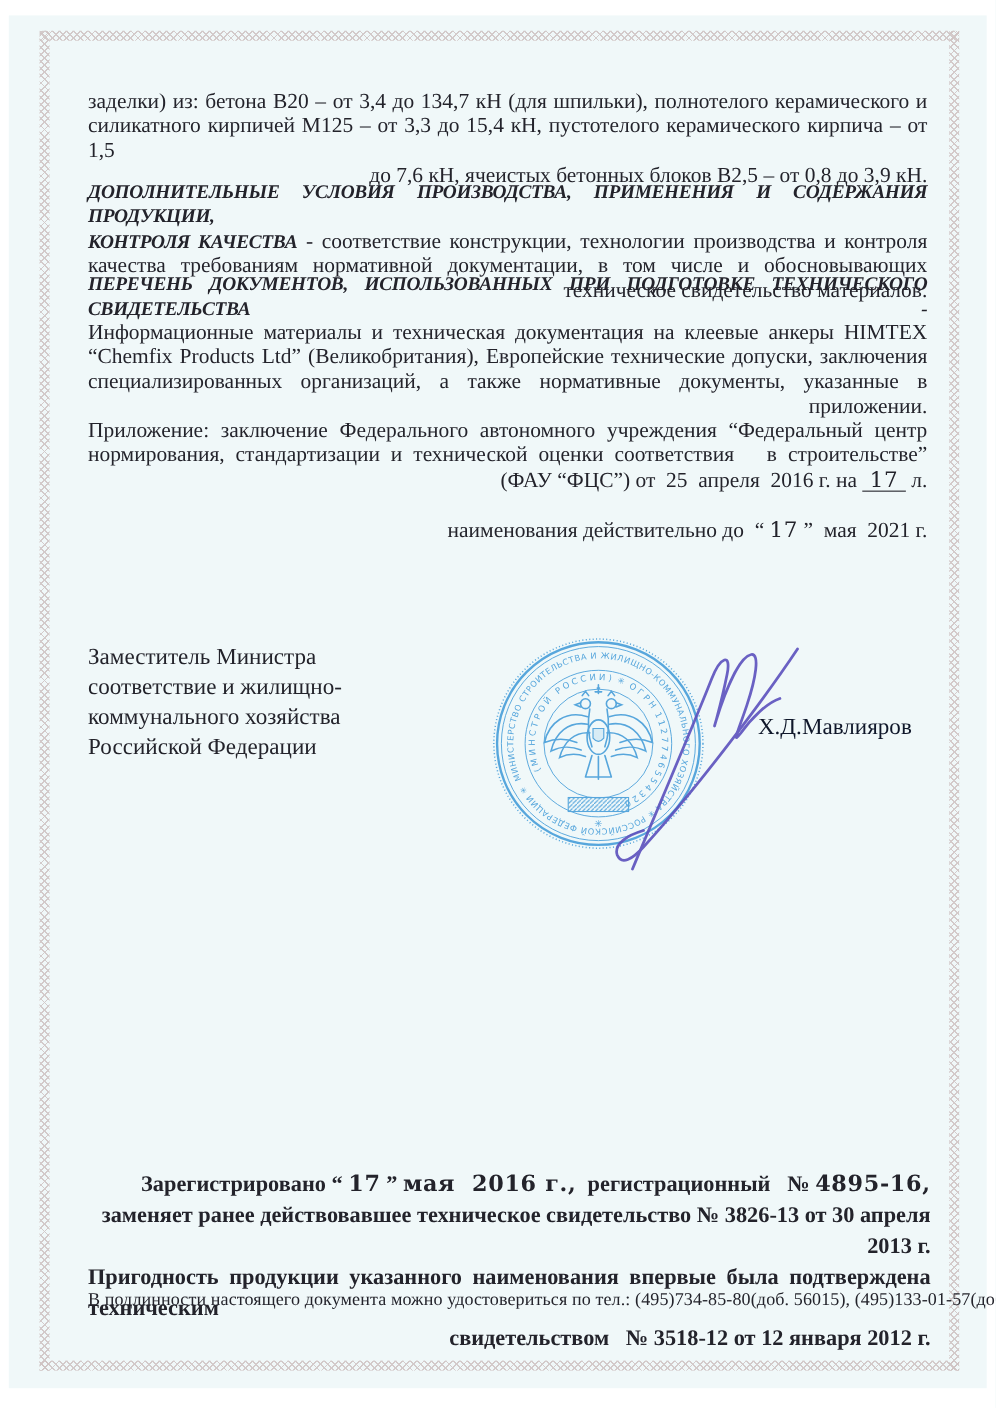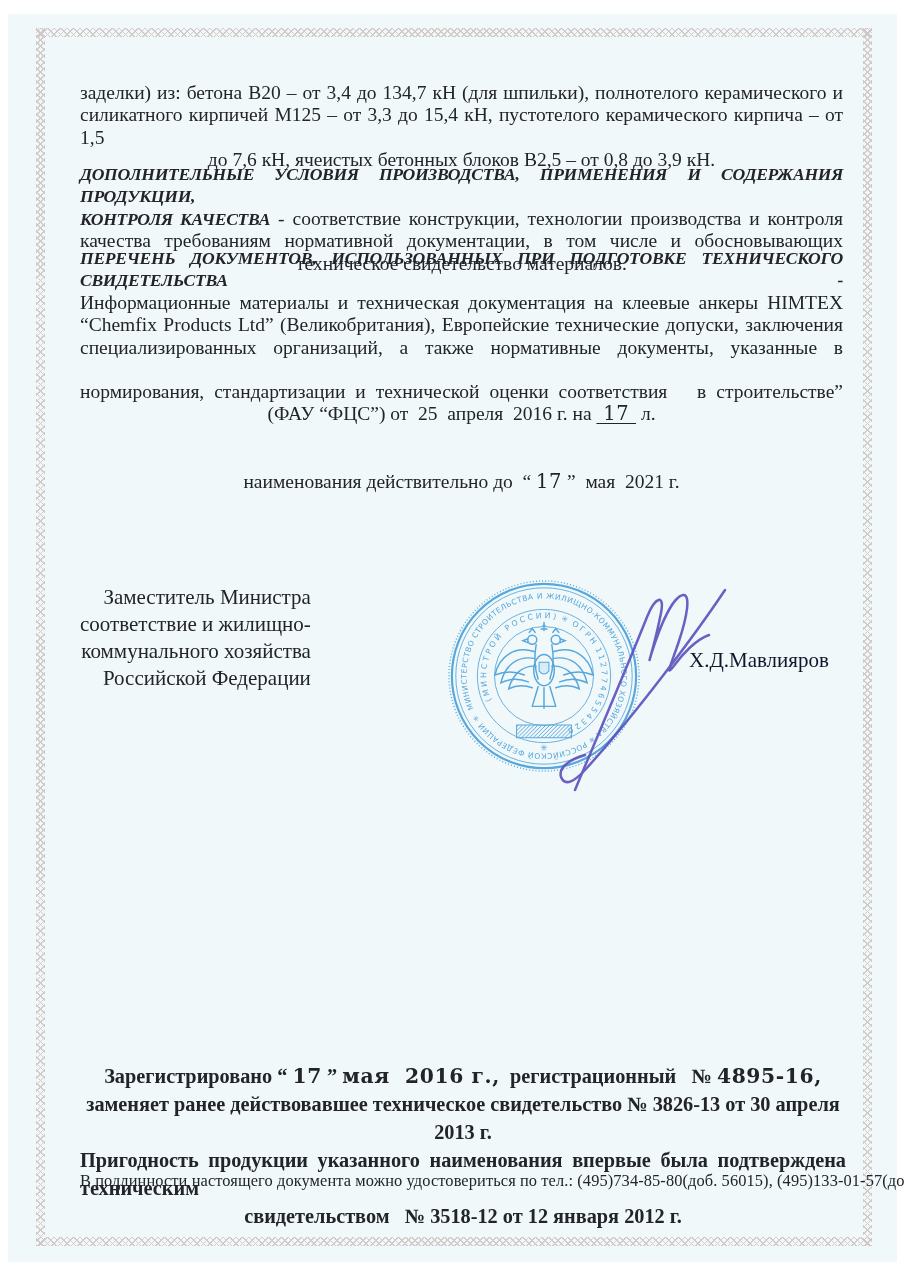--- a/index.html
+++ b/index.html
@@ -21,28 +21,28 @@
   .lace-top{left:36px;top:28px;width:836px;height:9px;}
   .lace-bottom{left:36px;top:1237px;width:836px;height:9px;}
   .lace-left{left:36px;top:28px;width:9px;height:1218px;}
   .lace-right{left:863px;top:28px;width:9px;height:1218px;}
 
   .para{
     position:absolute;left:80px;width:763px;color:#23232b;
     font-size:19.5px;line-height:22.4px;
   }
   .jline{text-align:justify;text-align-last:justify;}
-  .lline{text-align:center;}
+  .lline{text-align:right;}
   .hline{font-weight:bold;font-size:17.6px;letter-spacing:-0.3px;font-style:italic;}
   .typed{font-family:"DejaVu Serif",serif;letter-spacing:.6px;}
   .u{text-decoration:underline;text-underline-offset:3px;}
 
   .sig-title{
     position:absolute;left:80px;top:584px;color:#23232b;
-    font-size:21px;line-height:27px;text-align:right;
+    font-size:21px;line-height:27px;
   }
   .sig-name{
     position:absolute;left:668px;top:648px;color:#0f172a;font-size:21px;margin-left:21px;
   }
   .stamp-svg{position:absolute;left:446px;top:578px;width:196px;height:196px;opacity:.92;}
   .ink-svg{position:absolute;left:425px;top:555px;width:340px;height:250px;}
 
   .reg{
     position:absolute;left:80px;top:1062px;width:766px;color:#23232b;
     font-size:20.3px;line-height:28px;font-weight:bold;
@@ -73,23 +73,25 @@
   <div class="jline"><span class="hline">КОНТРОЛЯ КАЧЕСТВА</span><span> - соответствие конструкции, технологии производства и контроля</span></div>
   <div class="jline">качества требованиям нормативной документации, в том числе и обосновывающих</div>
   <div class="lline">техническое свидетельство материалов.</div>
 </div>
 
 <div class="para" style="top:247px">
   <div class="jline hline">ПЕРЕЧЕНЬ ДОКУМЕНТОВ, ИСПОЛЬЗОВАННЫХ ПРИ ПОДГОТОВКЕ ТЕХНИЧЕСКОГО СВИДЕТЕЛЬСТВА -</div>
   <div class="jline">Информационные материалы и техническая документация на клеевые анкеры HIMTEX</div>
   <div class="jline">“Chemfix Products Ltd” (Великобритания), Европейские технические допуски, заключения</div>
   <div class="jline">специализированных организаций, а также нормативные документы, указанные в</div>
+  <div class="lline">приложении.</div>
 </div>
 
 <div class="para" style="top:381px">
+  <div class="jline">Приложение: заключение Федерального автономного учреждения “Федеральный центр</div>
   <div class="jline">нормирования, стандартизации и технической оценки соответствия &nbsp; в строительстве”</div>
   <div class="lline"><span>(ФАУ “ФЦС”) от &nbsp;25&nbsp; апреля &nbsp;2016 г. на </span><span class="typed u">&nbsp;17&nbsp;</span><span> л.</span></div>
 </div>
 
 <div class="para" style="top:471px">
   <div class="lline"><span>наименования действительно до &nbsp;“ </span><span class="typed">17</span><span> ” &nbsp;мая &nbsp;2021 г.</span></div>
 </div>
 
 <div class="sig-title">
   <div>Заместитель Министра</div>

